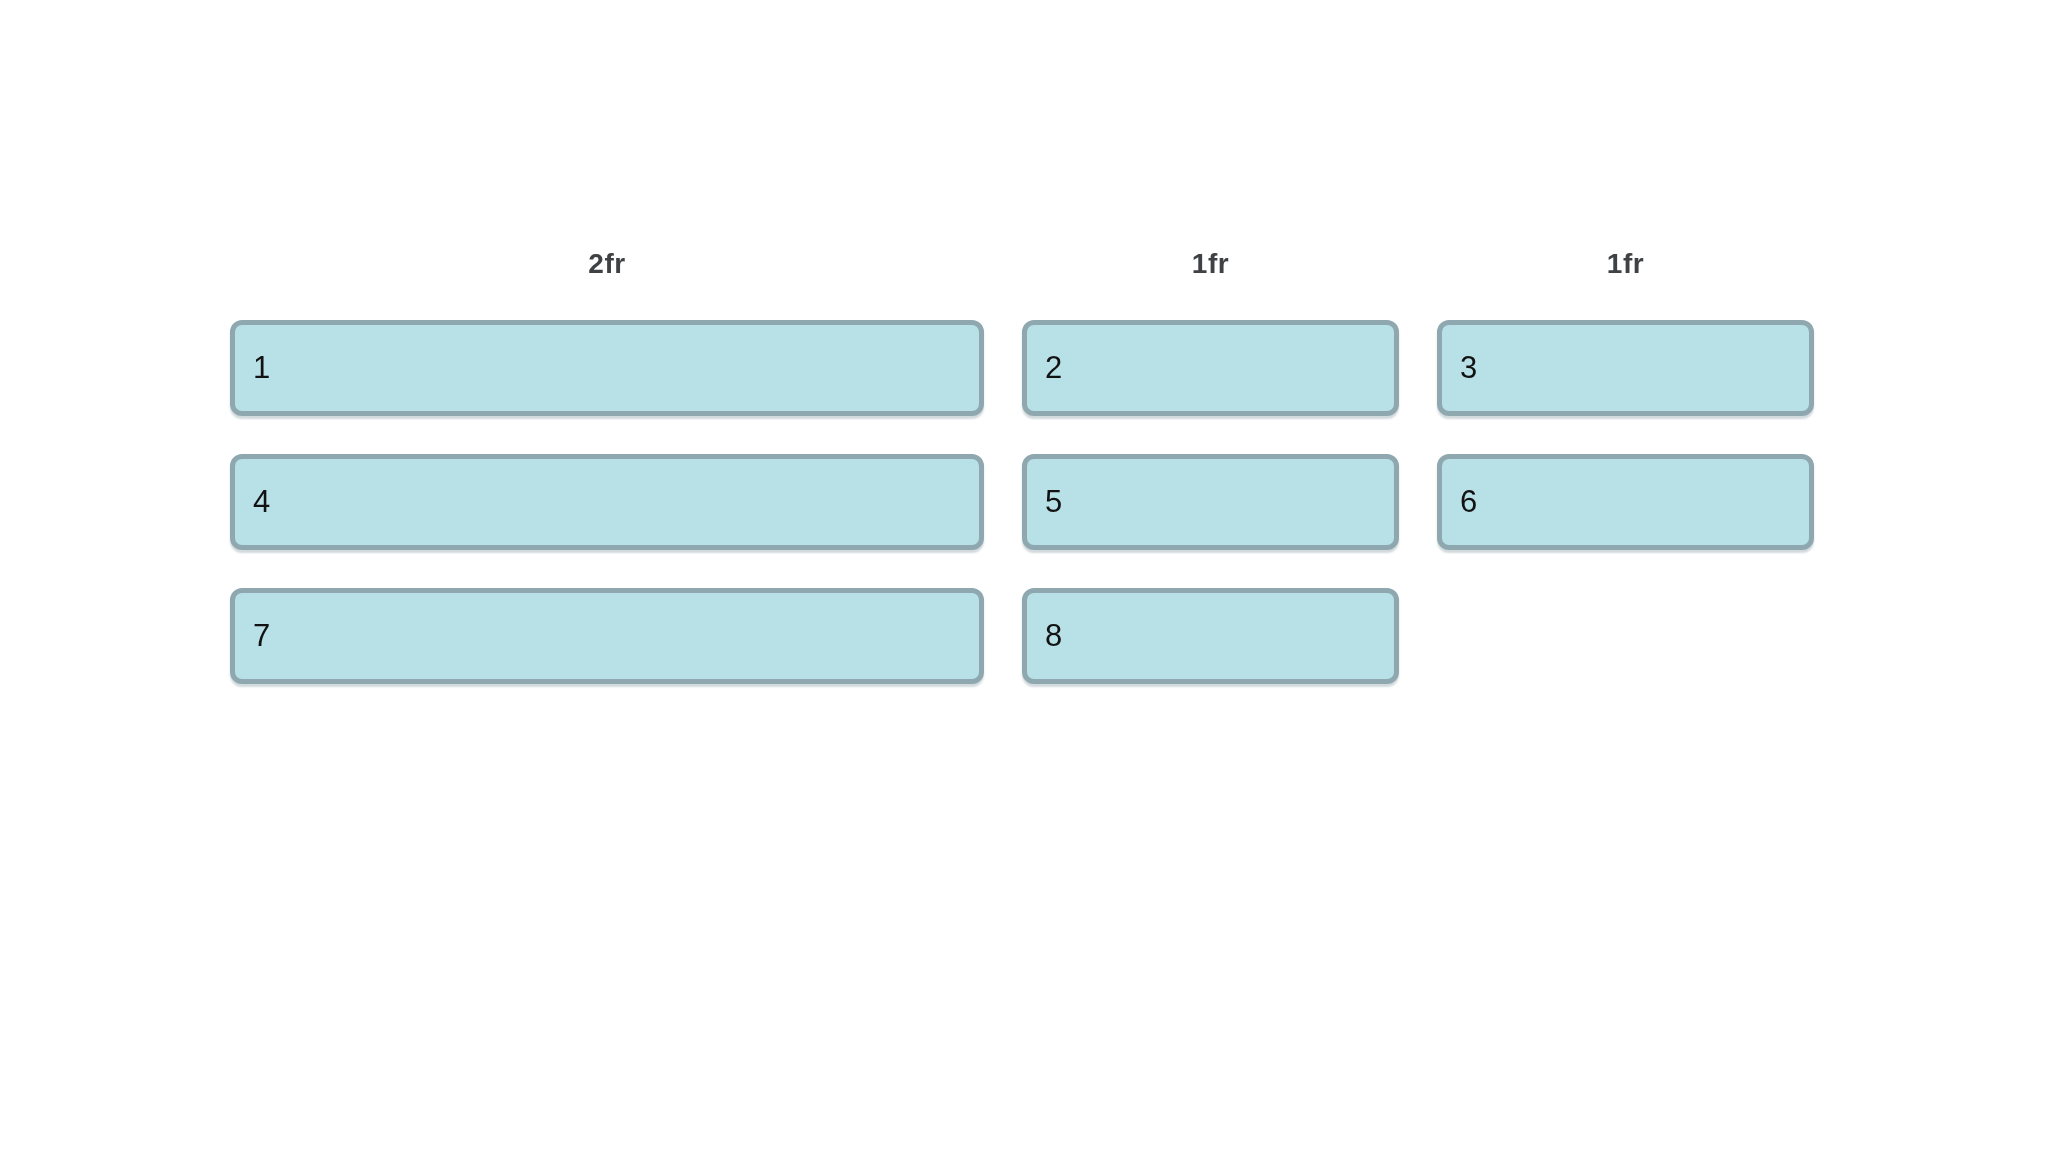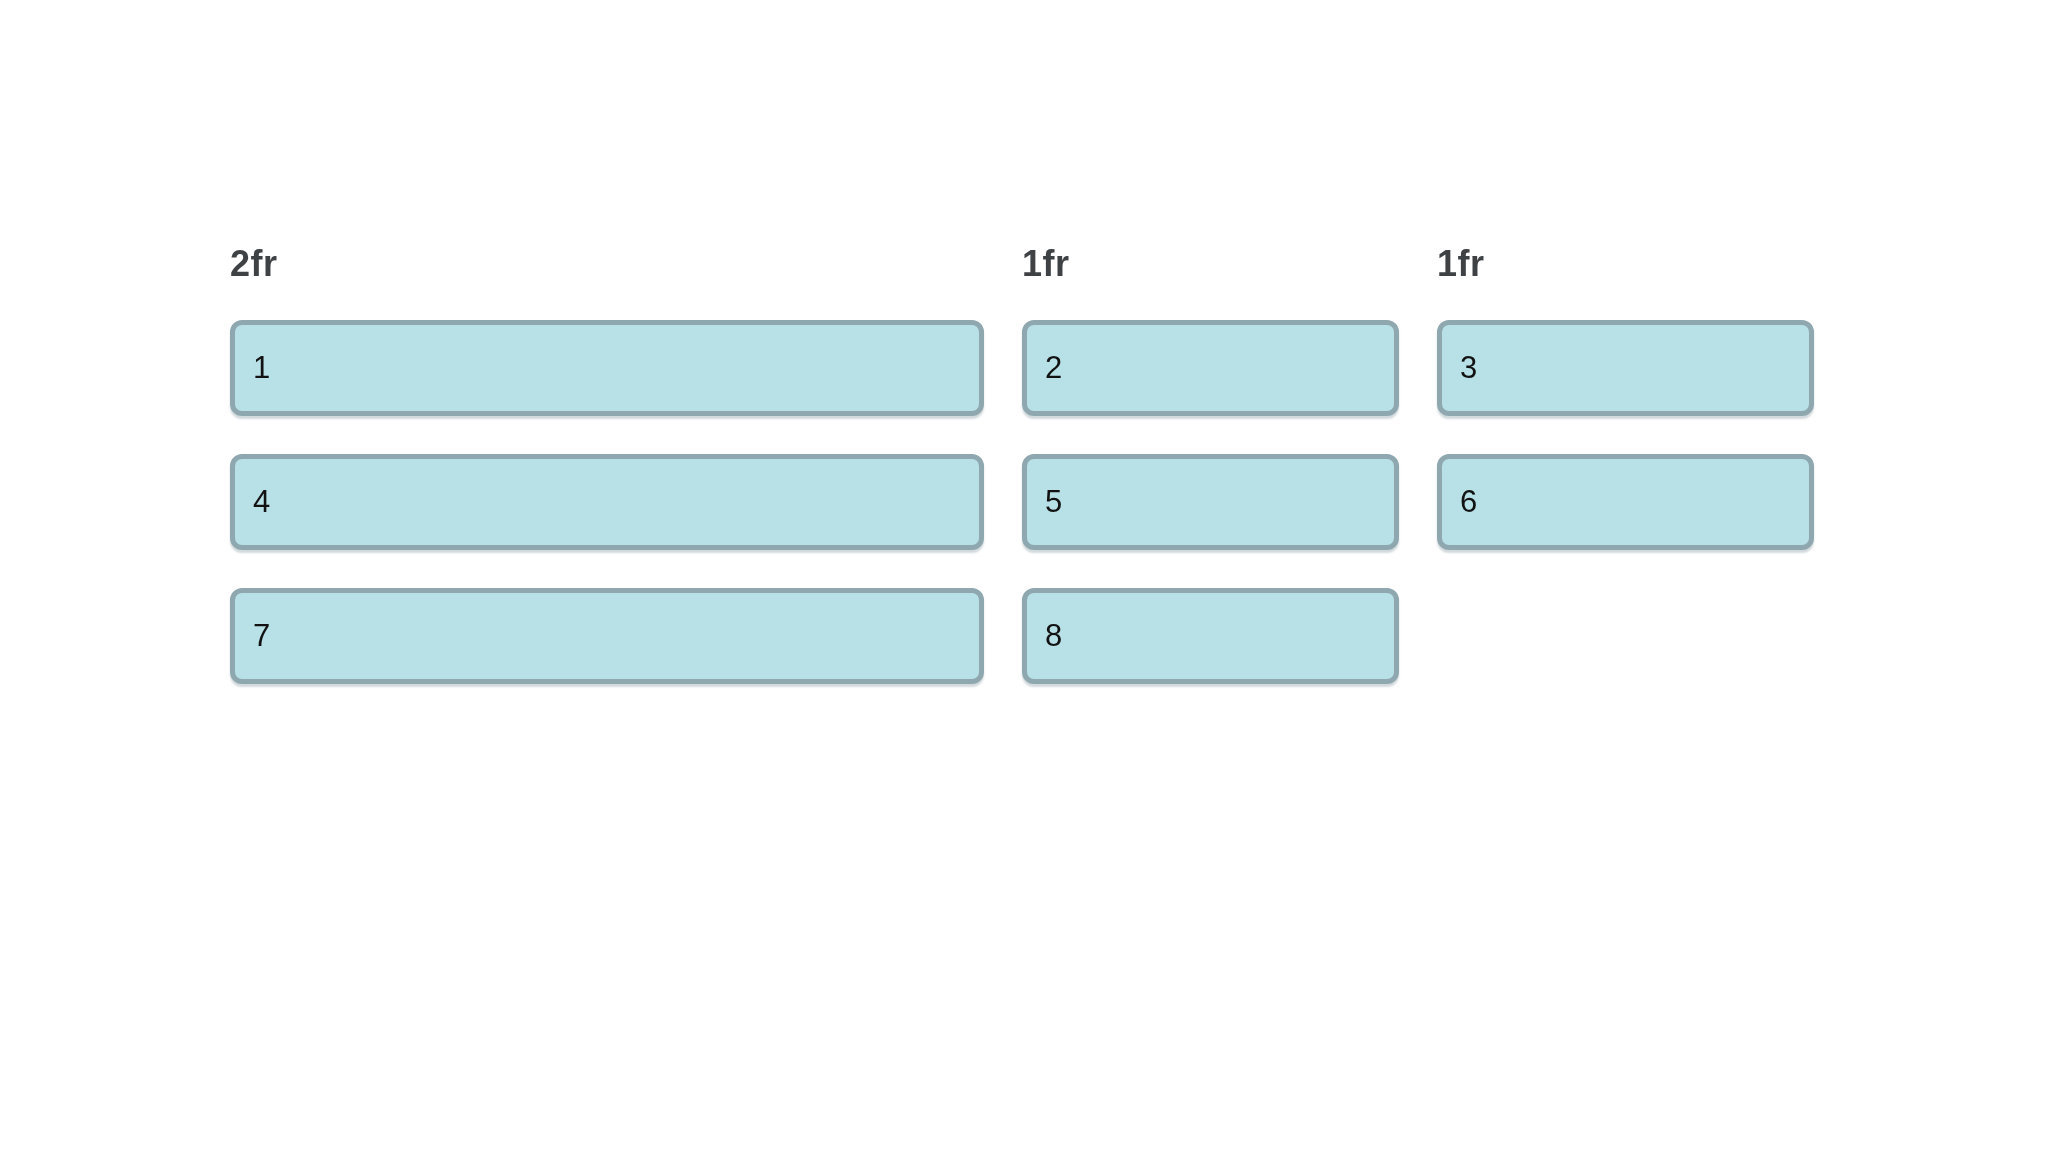--- a/index.html
+++ b/index.html
@@ -21,22 +21,22 @@
     width: 1584px;
   }
   .labels-row {
     display: grid;
     grid-template-columns: 2fr 1fr 1fr;
     column-gap: 38px;
     height: 32px;
     margin-bottom: 40px;
   }
   .col-label {
-    text-align: left;
-    font-size: 36px;
+    text-align: center;
+    font-size: 28px;
     line-height: 32px;
     font-weight: 700;
     color: var(--label-color, #3f4245);
     letter-spacing: 0.5px;
   }
   .grid-container {
     display: grid;
     grid-template-columns: 2fr 1fr 1fr;
     grid-auto-rows: 96px;
     column-gap: 38px;

